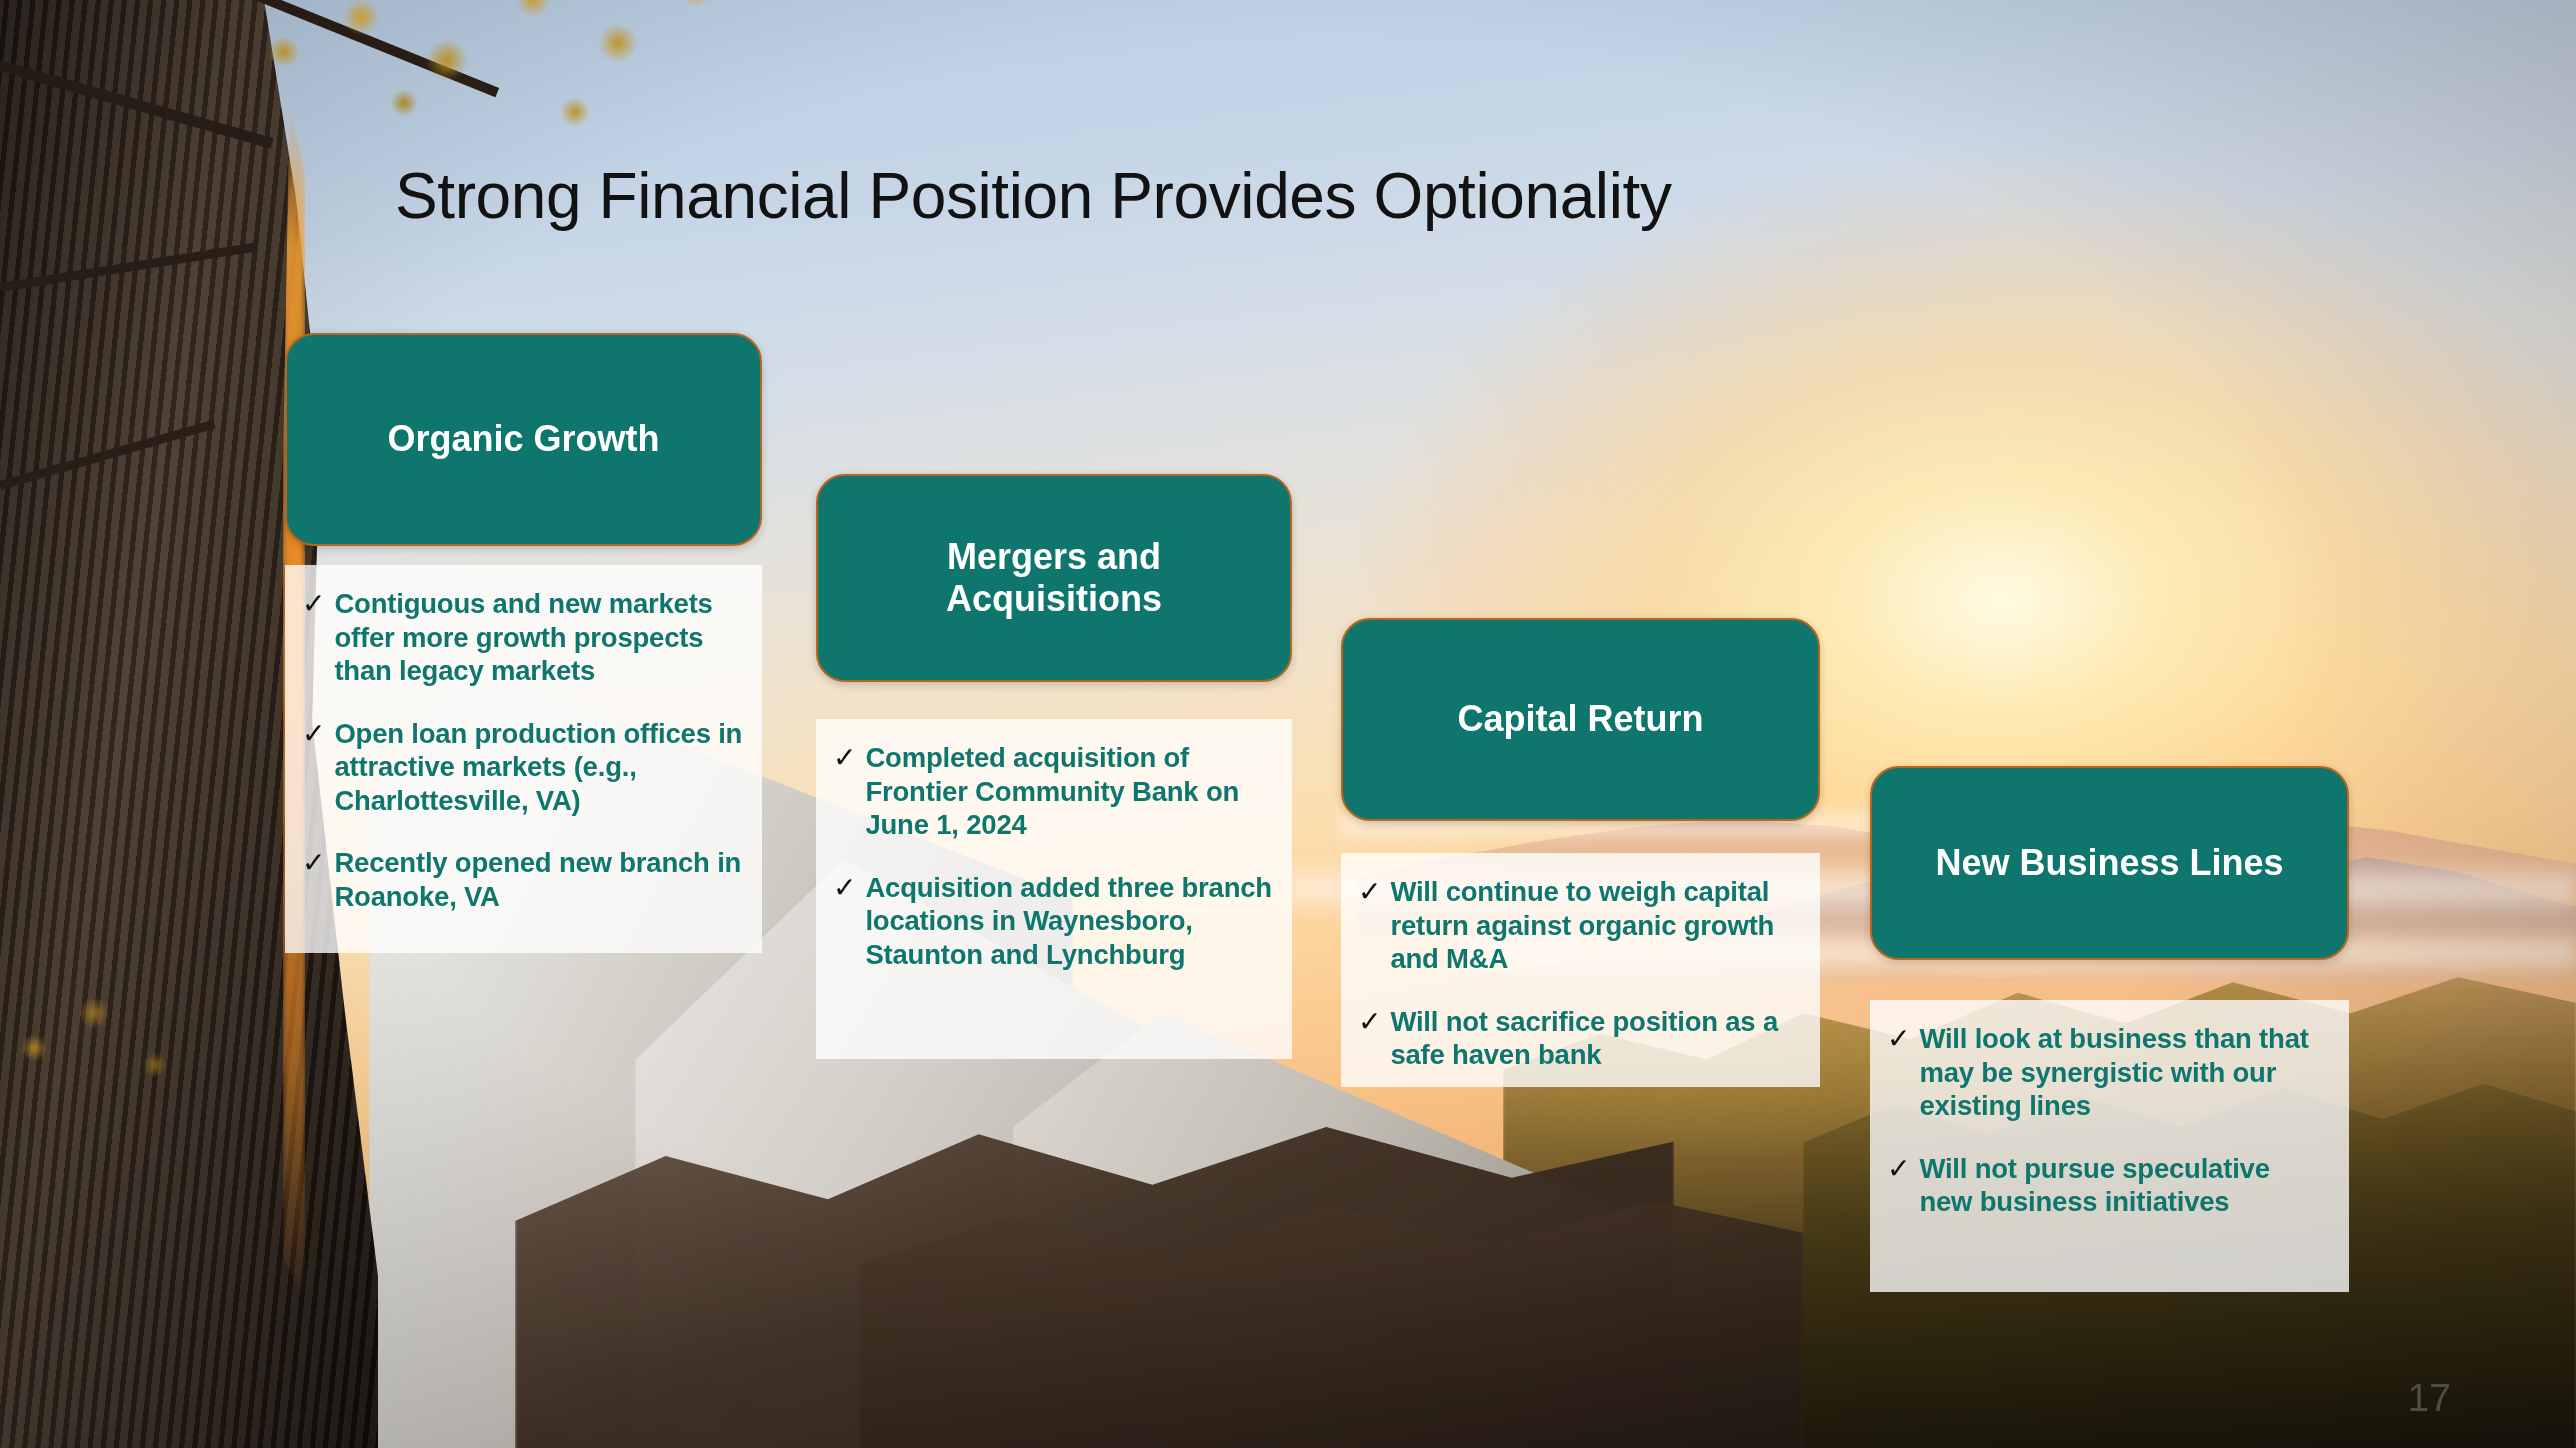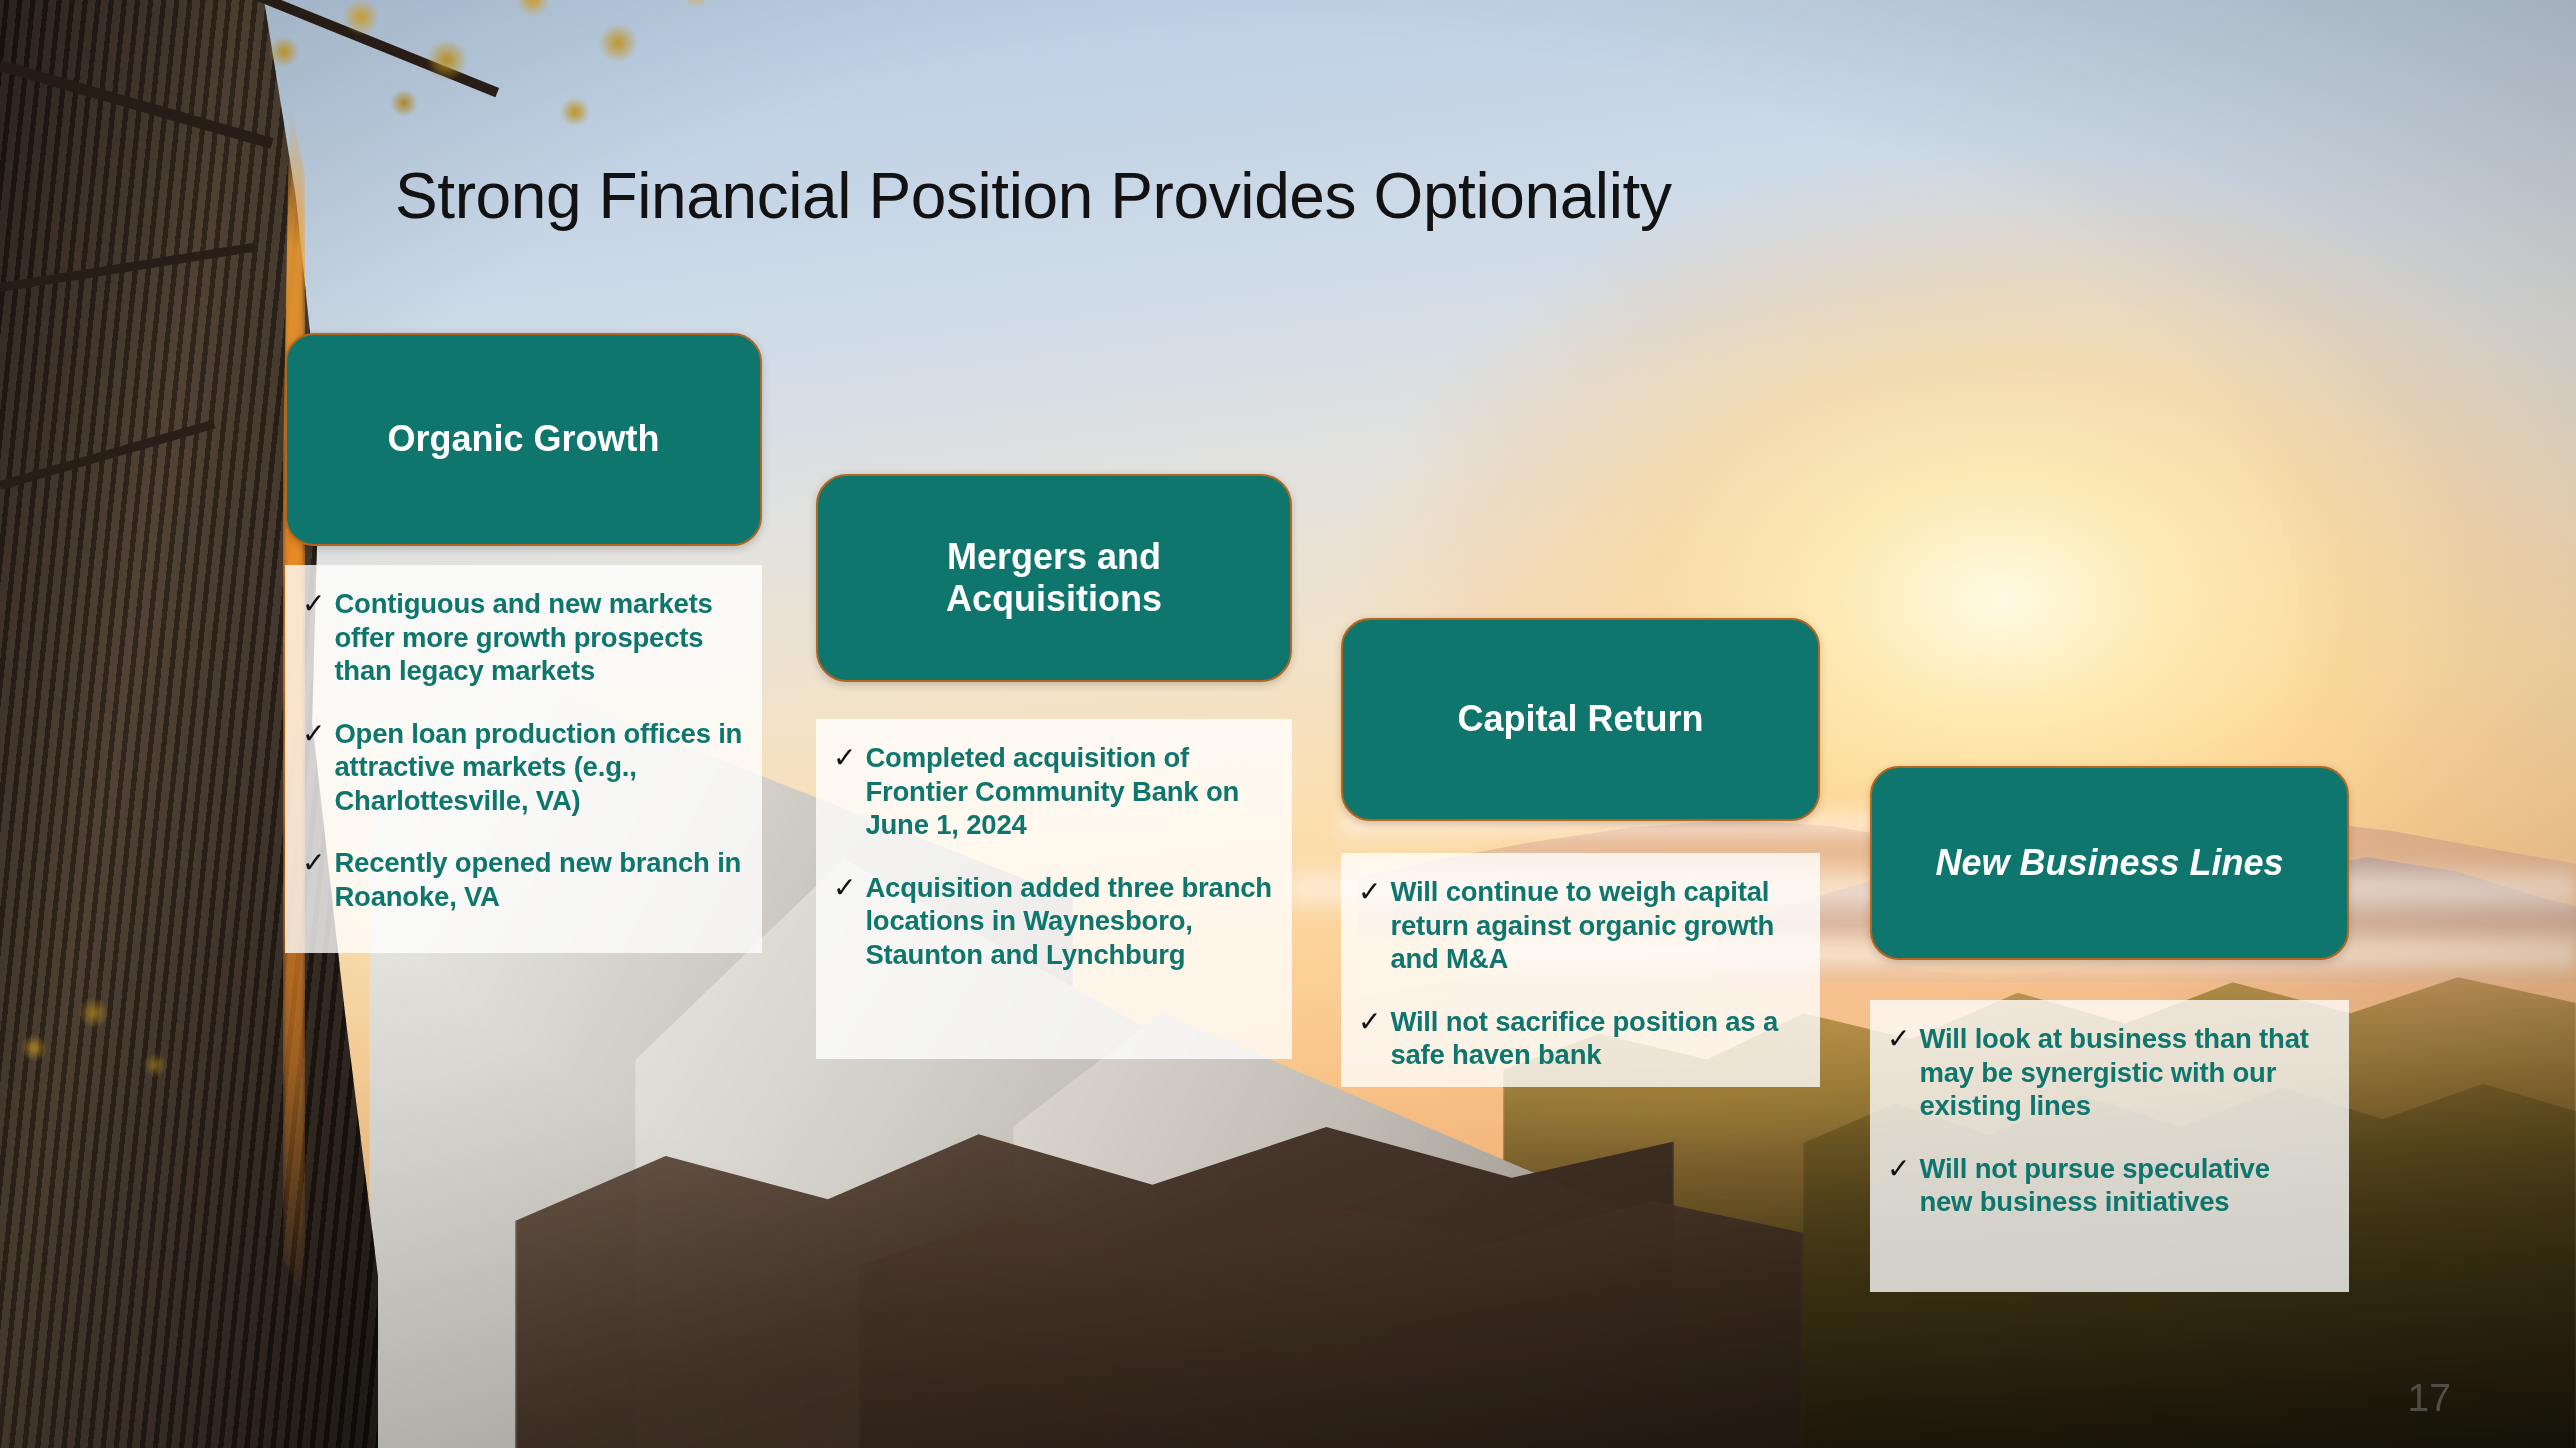--- a/index.html
+++ b/index.html
@@ -221,29 +221,29 @@
     font-weight:bold; color:#0f766e;
     letter-spacing:-0.2px;
   }
 
   
   #pillar-0 { left:285px; top:333px; }
   #pillar-0 .pillar-head { width:477px; height:213px; }
   #pillar-0 .pillar-body { top:232px; width:477px; height:388px; }
 
   #pillar-1 { left:816px; top:474px; }
-  #pillar-1 .pillar-head { width:476px; height:208px;border-radius:31px; }
+  #pillar-1 .pillar-head { width:476px; height:208px; }
   #pillar-1 .pillar-body { top:245px; width:476px; height:340px; }
 
   #pillar-2 { left:1341px; top:618px; }
   #pillar-2 .pillar-head { width:479px; height:203px; }
   #pillar-2 .pillar-body { top:235px; width:479px; height:234px; }
 
   #pillar-3 { left:1870px; top:766px; }
-  #pillar-3 .pillar-head { width:479px; height:194px;font-style:italic; }
+  #pillar-3 .pillar-head { width:479px; height:194px; }
   #pillar-3 .pillar-body { top:234px; width:479px; height:292px; }
 
   
   #slide-number {
     position:absolute; right:125px; bottom:29px;
     font-size:39px; color:rgba(120,120,120,0.55);
     font-family:"Liberation Sans", sans-serif;
     text-align:center;
   }
 </style>

